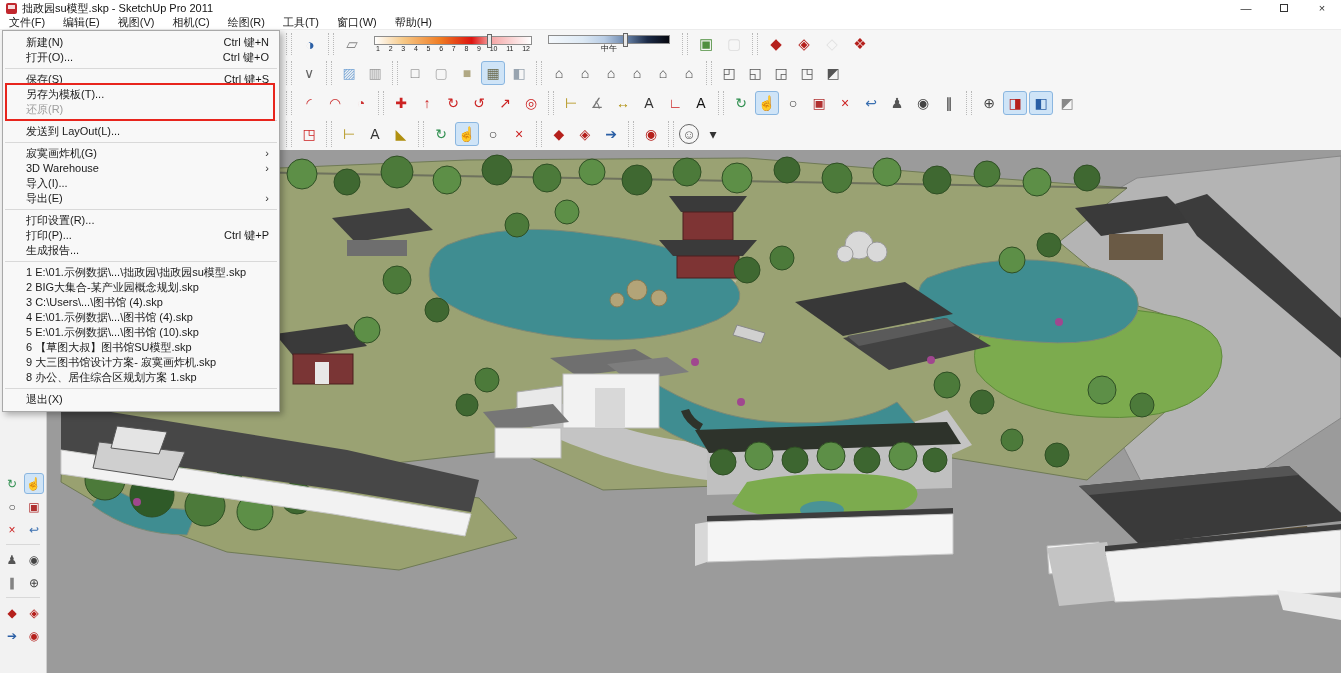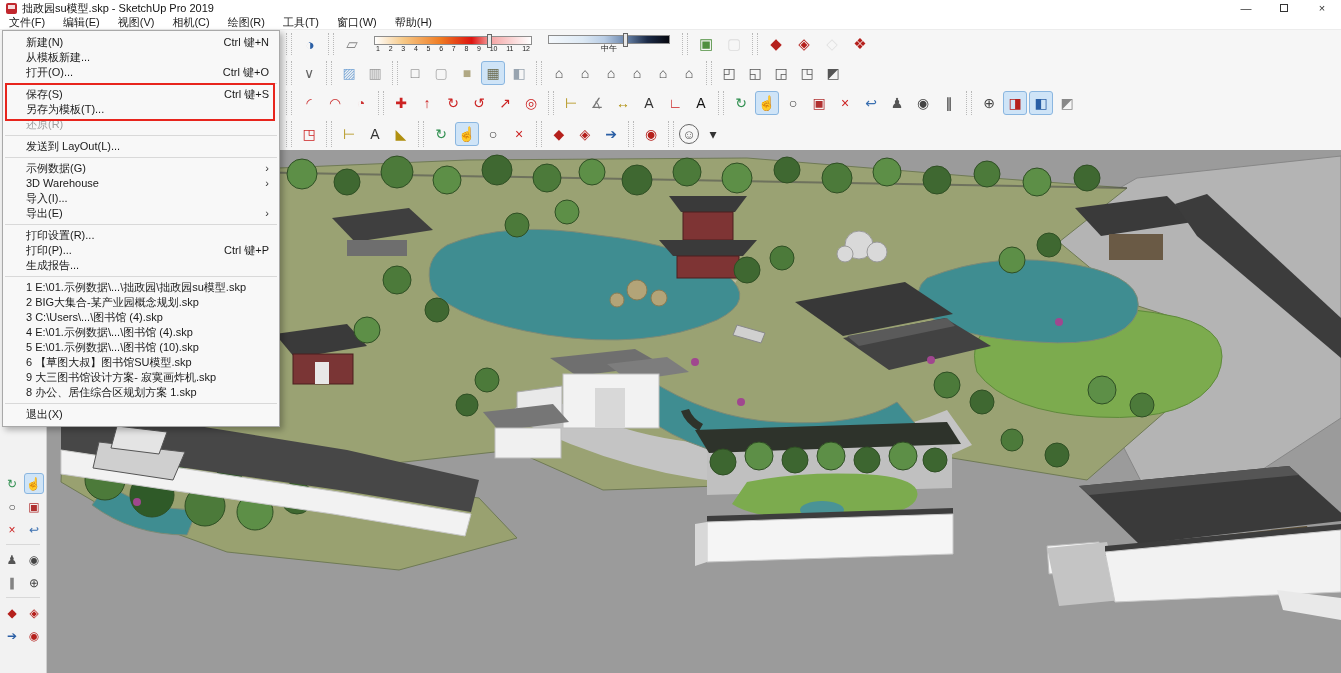--- a/index.html
+++ b/index.html
@@ -61,21 +61,21 @@
   .msep { border-top:1px solid #d9d9d9; margin:3px 2px; height:0; }
   .redbox { position:absolute; left:2px; right:4px; border:2px solid #e8251d; pointer-events:none; z-index:41; }
 </style>
 </head>
 <body>
 
 <div class="stage">
 
   <div class="titlebar">
     <span class="appicon"></span>
-    <span>拙政园su模型.skp - SketchUp Pro 2019</span>
+    <span>拙政园su模型.skp - SketchUp Pro 2011</span>
     <div class="wctrls">
       <span class="wc">—</span>
       <span class="wc">
           <span class="box"></span>
         </span>
       <span class="wc">×</span>
     </div>
   </div>
 
   <div class="menubar">
@@ -392,44 +392,41 @@
     </svg>
   </div>
 
   <div class="menupanel">
     <div>
         <div class="mitem">
           <span>新建(N)</span>
           <span class="mshort">Ctrl 键+N</span>
         </div>
         <div class="mitem">
-          <span>从模板新建...</span>
-        </div>
-        <div class="mitem">
           <span>打开(O)...</span>
           <span class="mshort">Ctrl 键+O</span>
         </div>
         <div class="msep"></div>
         <div class="mitem hl">
           <span>保存(S)</span>
           <span class="mshort">Ctrl 键+S</span>
         </div>
         <div class="mitem">
           <span>另存为模板(T)...</span>
         </div>
         <div class="mitem dis">
           <span>还原(R)</span>
         </div>
         <div class="msep"></div>
         <div class="mitem">
           <span>发送到 LayOut(L)...</span>
         </div>
         <div class="msep"></div>
         <div class="mitem">
-          <span>示例数据(G)</span>
+          <span>寂寞画炸机(G)</span>
           <span class="msub">›</span>
         </div>
         <div class="mitem">
           <span>3D Warehouse</span>
           <span class="msub">›</span>
         </div>
         <div class="mitem">
           <span>导入(I)...</span>
         </div>
         <div class="mitem">

